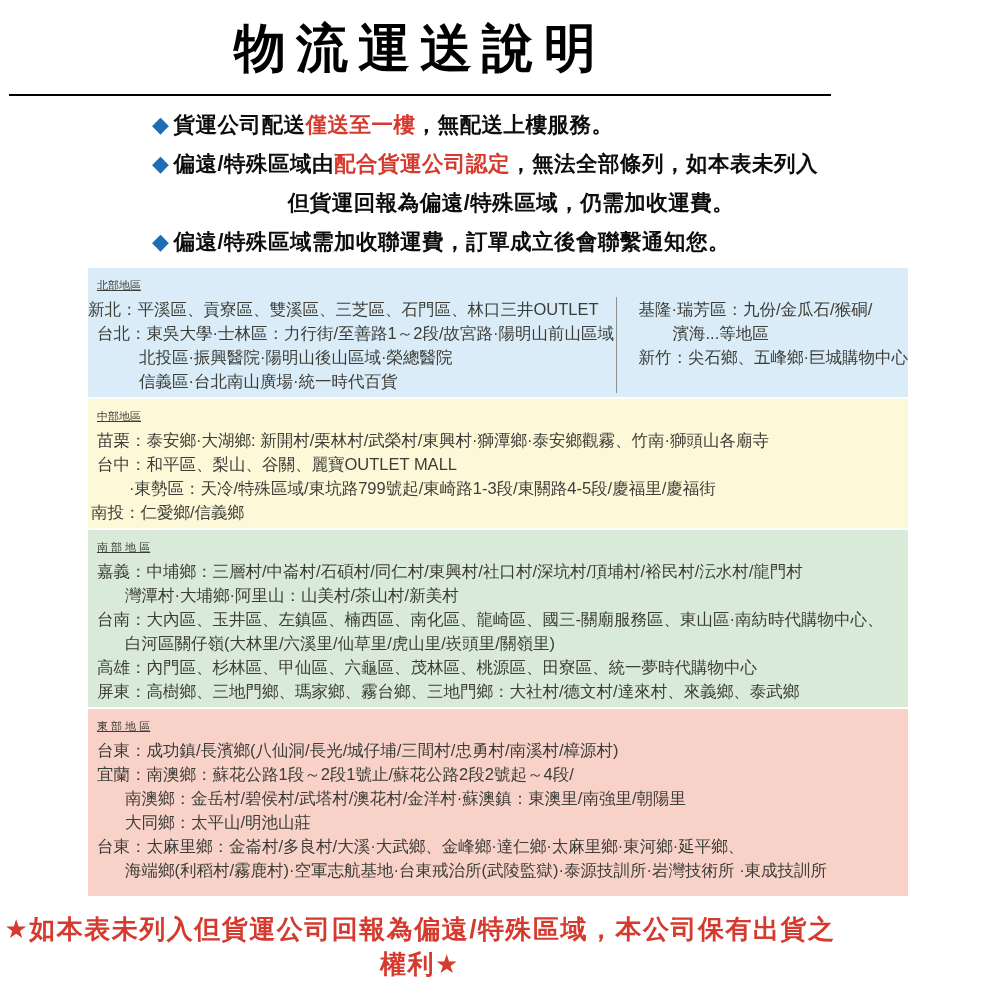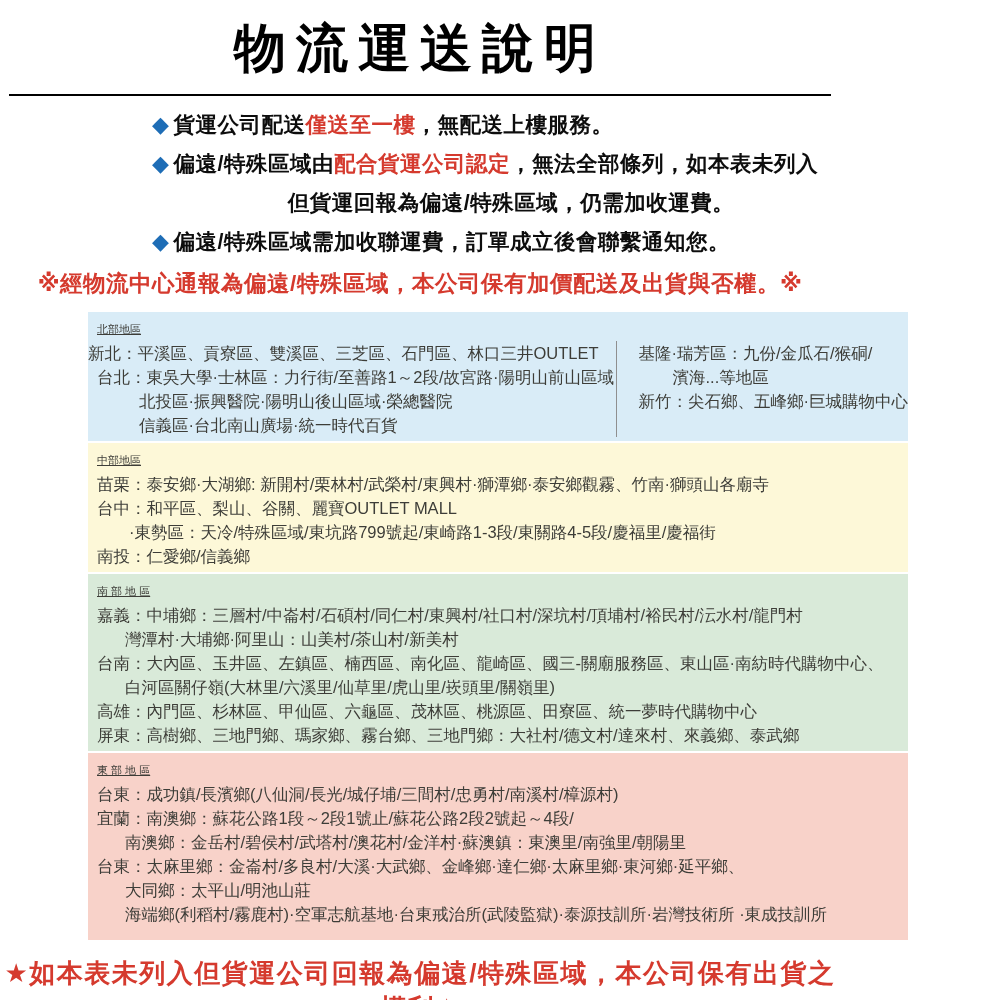--- a/index.html
+++ b/index.html
@@ -52,21 +52,20 @@
     </div>
     <div class="bullet-line">
       <span class="diamond">◆</span><span>偏遠/特殊區域由</span><span class="red">配合貨運公司認定</span><span>，無法全部條列，如本表未列入</span>
     </div>
     <div class="bullet-line bullet-cont">但貨運回報為偏遠/特殊區域，仍需加收運費。</div>
     <div class="bullet-line">
       <span class="diamond">◆</span><span>偏遠/特殊區域需加收聯運費，訂單成立後會聯繫通知您。</span>
     </div>
   </div>
 
-  <div class="notice">※經物流中心通報為偏遠/特殊區域，本公司保有加價配送及出貨與否權。※</div>
 
   <div class="sections">
       <div class="section" style="background: rgb(217, 236, 247);">
         <div class="sec-title">北部地區</div>
         <div class="sec-row">
           <div class="sec-col" style="width: 530px;">
             <div class="sec-line" style="">新北：平溪區、貢寮區、雙溪區、三芝區、石門區、林口三井OUTLET</div>
             <div class="sec-line" style="padding-left: 9px;">台北：東吳大學·士林區：力行街/至善路1～2段/故宮路·陽明山前山區域</div>
             <div class="sec-line" style="padding-left: 51px;">北投區·振興醫院·陽明山後山區域·榮總醫院</div>
             <div class="sec-line" style="padding-left: 51px;">信義區·台北南山廣場·統一時代百貨</div>
@@ -78,21 +77,21 @@
           </div>
         </div>
       </div>
       <div class="section" style="background: rgb(253, 248, 216);">
         <div class="sec-title">中部地區</div>
         <div class="sec-row">
           <div class="sec-col">
             <div class="sec-line" style="padding-left: 9px;">苗栗：泰安鄉·大湖鄉: 新開村/栗林村/武榮村/東興村·獅潭鄉·泰安鄉觀霧、竹南·獅頭山各廟寺</div>
             <div class="sec-line" style="padding-left: 9px;">台中：和平區、梨山、谷關、麗寶OUTLET MALL</div>
             <div class="sec-line" style="padding-left: 41px;">·東勢區：天冷/特殊區域/東坑路799號起/東崎路1-3段/東關路4-5段/慶福里/慶福街</div>
-            <div class="sec-line" style="padding-left: 9px;">南投：仁愛鄉/信義鄉</div>
+            <div class="sec-line" style="padding-left: 3px;">南投：仁愛鄉/信義鄉</div>
           </div>
         </div>
       </div>
       <div class="section" style="background: rgb(217, 234, 217);">
         <div class="sec-title">南 部 地 區</div>
         <div class="sec-row">
           <div class="sec-col">
             <div class="sec-line" style="padding-left: 9px;">嘉義：中埔鄉：三層村/中崙村/石碩村/同仁村/東興村/社口村/深坑村/頂埔村/裕民村/沄水村/龍門村</div>
             <div class="sec-line" style="padding-left: 37px;">灣潭村·大埔鄉·阿里山：山美村/茶山村/新美村</div>
             <div class="sec-line" style="padding-left: 9px;">台南：大內區、玉井區、左鎮區、楠西區、南化區、龍崎區、國三-關廟服務區、東山區·南紡時代購物中心、</div>
@@ -102,22 +101,22 @@
           </div>
         </div>
       </div>
       <div class="section" style="background: rgb(248, 210, 201);">
         <div class="sec-title">東 部 地 區</div>
         <div class="sec-row">
           <div class="sec-col">
             <div class="sec-line" style="padding-left: 9px;">台東：成功鎮/長濱鄉(八仙洞/長光/城仔埔/三間村/忠勇村/南溪村/樟源村)</div>
             <div class="sec-line" style="padding-left: 9px;">宜蘭：南澳鄉：蘇花公路1段～2段1號止/蘇花公路2段2號起～4段/</div>
             <div class="sec-line" style="padding-left: 37px;">南澳鄉：金岳村/碧侯村/武塔村/澳花村/金洋村·蘇澳鎮：東澳里/南強里/朝陽里</div>
+            <div class="sec-line" style="padding-left: 37px;">大同鄉：太平山/明池山莊</div>
             <div class="sec-line" style="padding-left: 9px;">台東：太麻里鄉：金崙村/多良村/大溪·大武鄉、金峰鄉·達仁鄉·太麻里鄉·東河鄉·延平鄉、</div>
-            <div class="sec-line" style="padding-left: 37px;">大同鄉：太平山/明池山莊</div>
             <div class="sec-line" style="padding-left: 37px;">海端鄉(利稻村/霧鹿村)·空軍志航基地·台東戒治所(武陵監獄)·泰源技訓所·岩灣技術所 ·東成技訓所</div>
           </div>
         </div>
       </div>
     </div>
 
   <div class="footer">★如本表未列入但貨運公司回報為偏遠/特殊區域，本公司保有出貨之權利★</div>
 
 </div>
 

